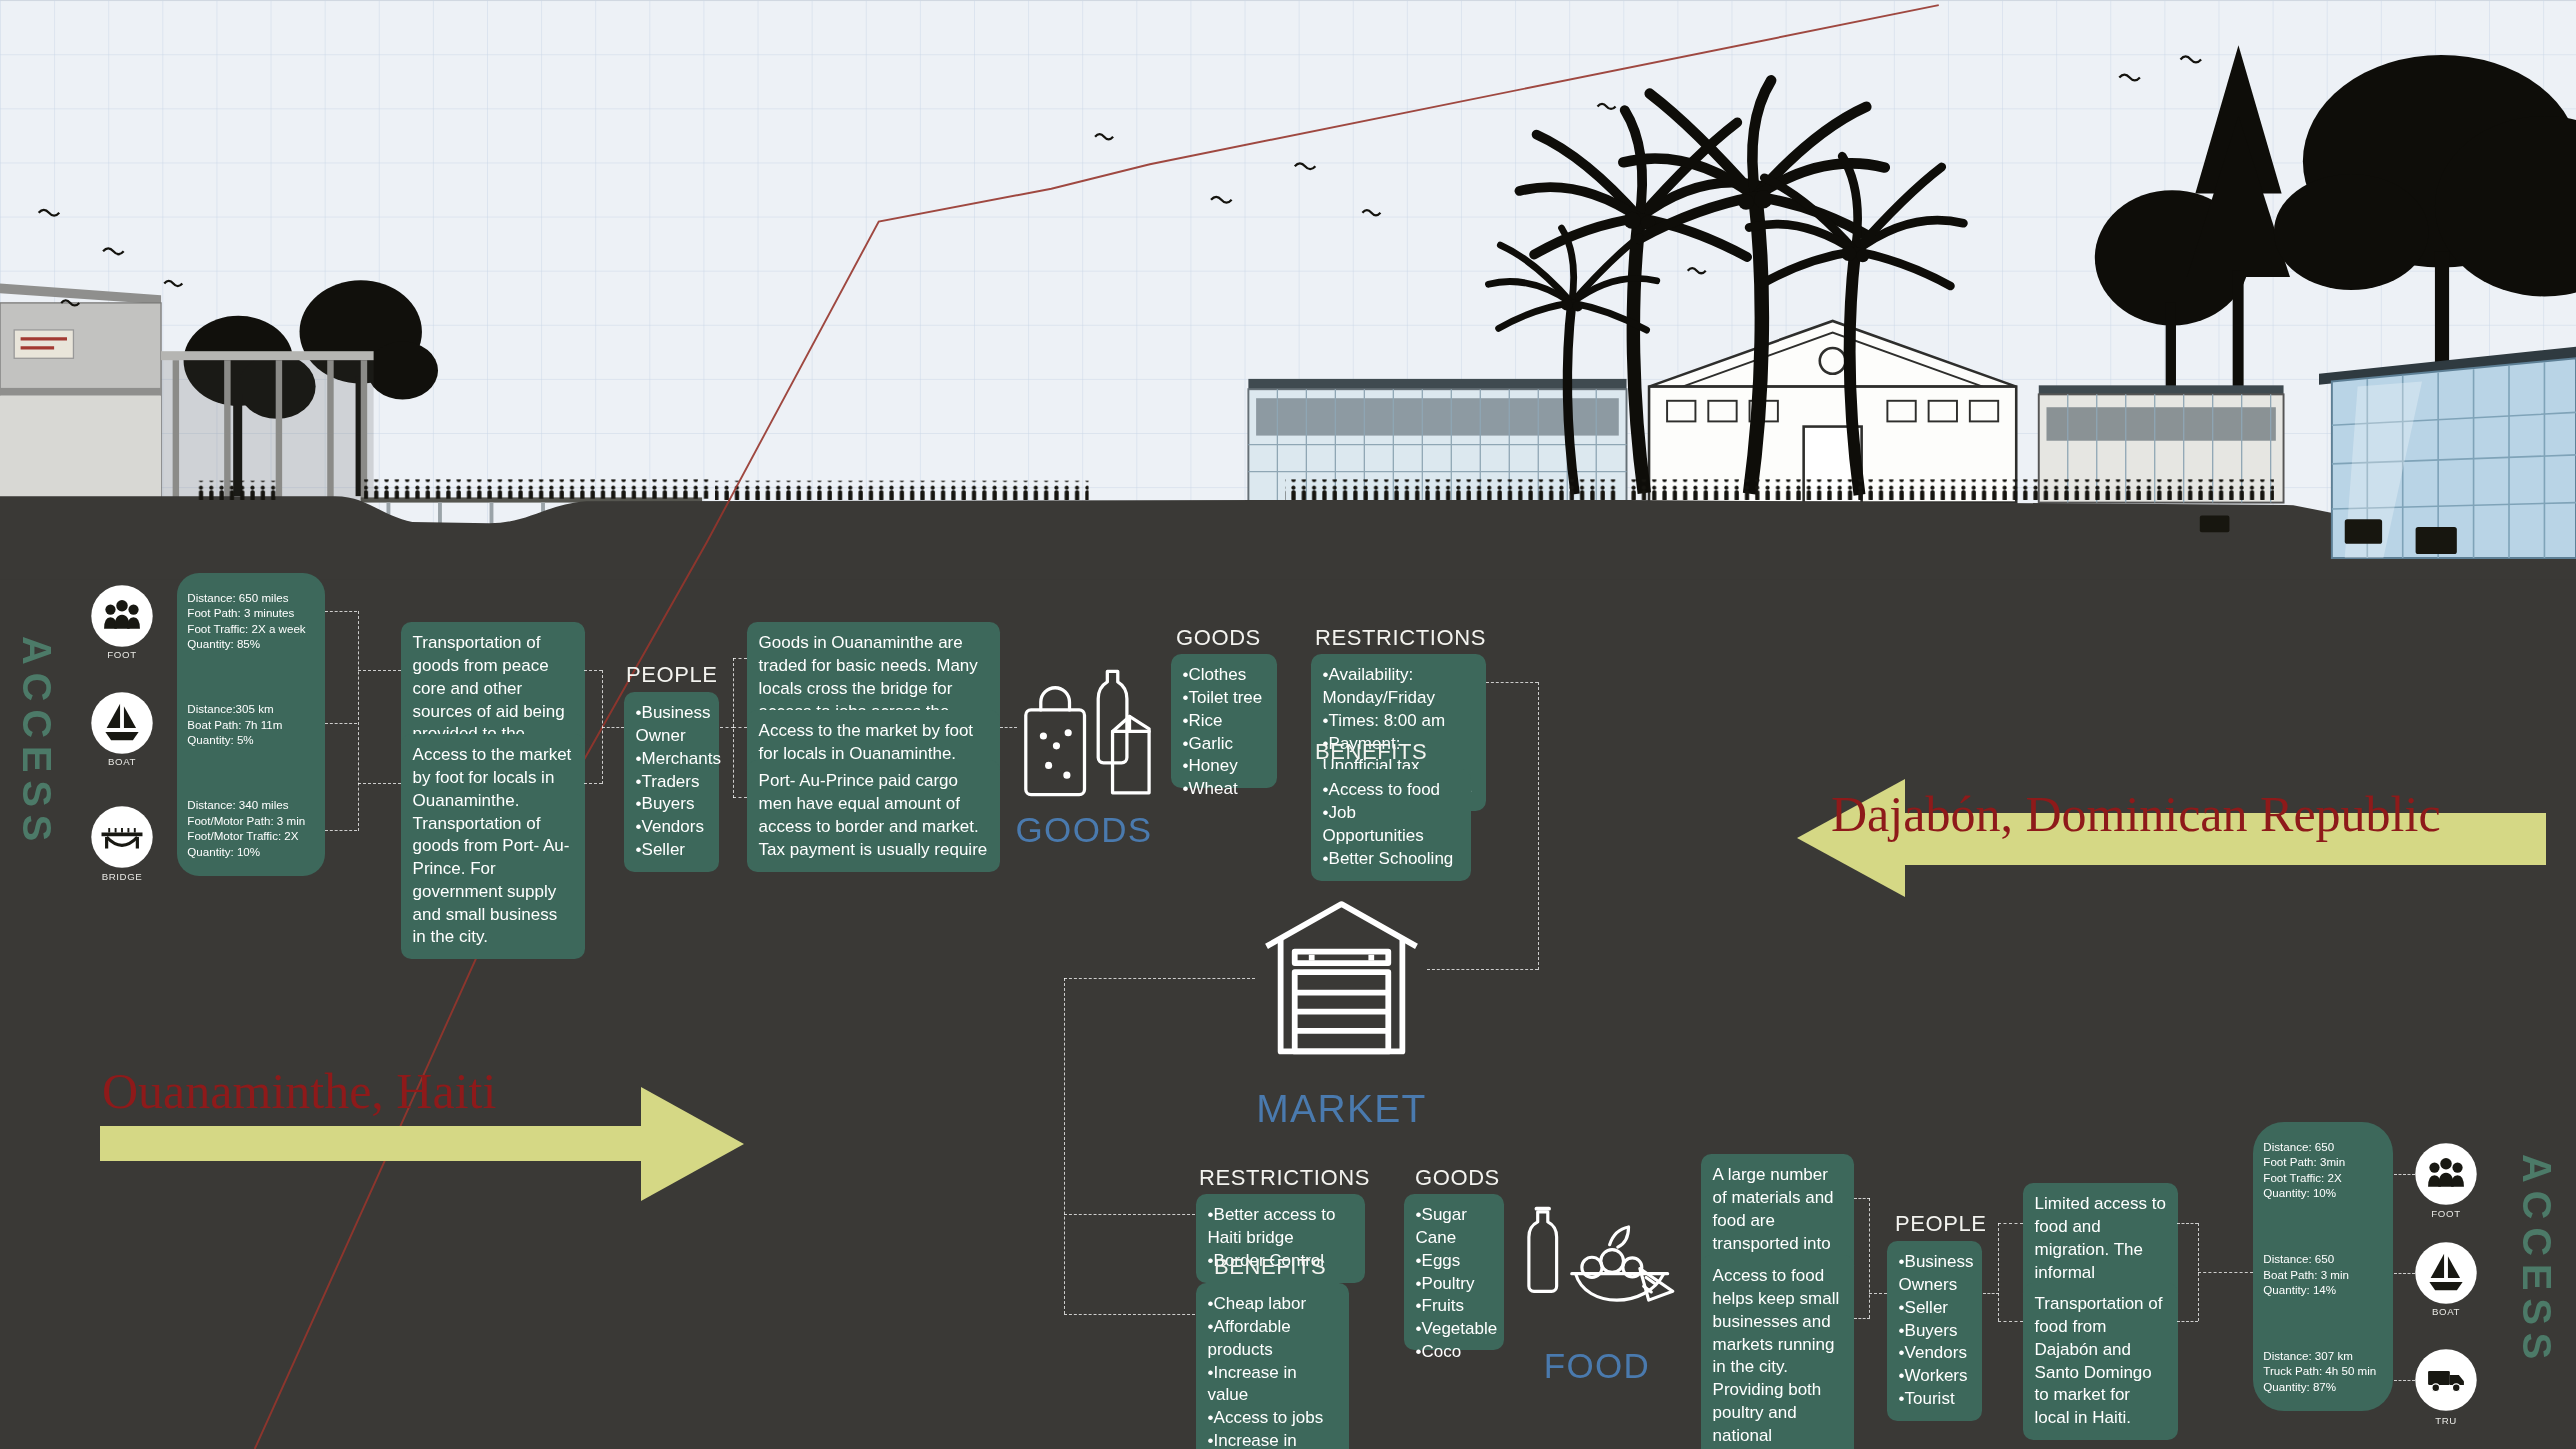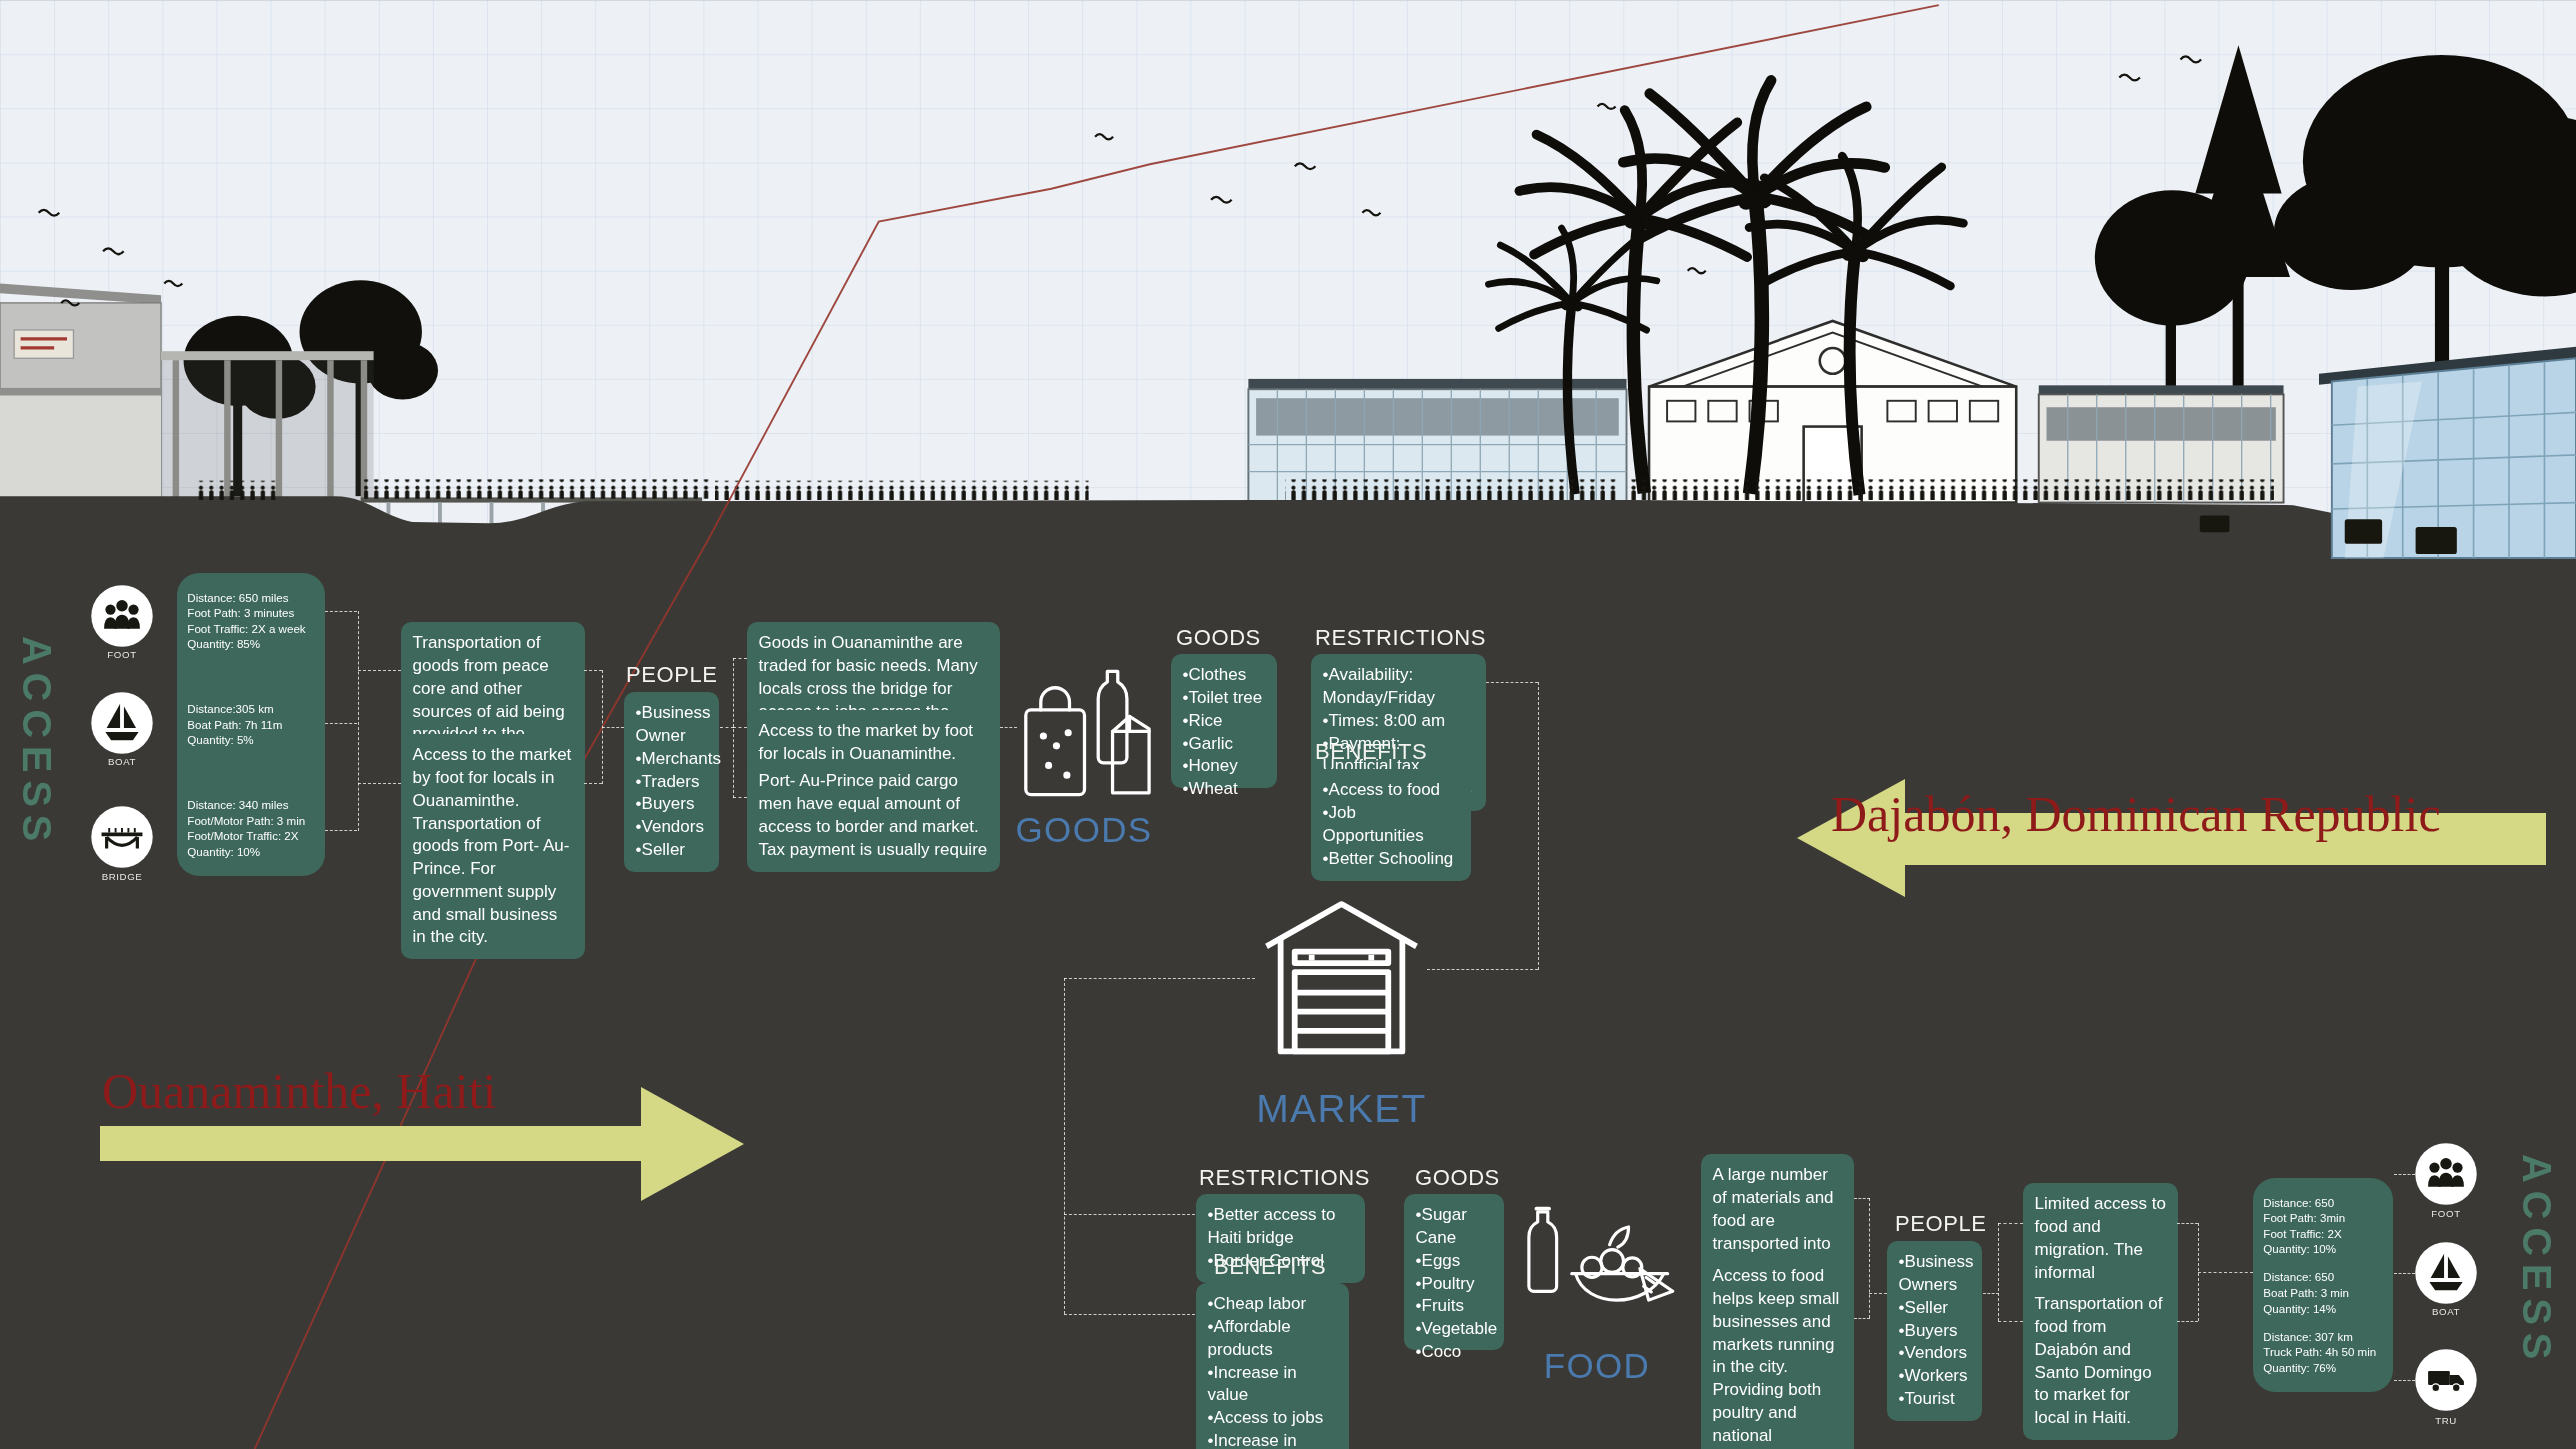--- a/index.html
+++ b/index.html
@@ -430,31 +430,31 @@
 <div class="tealbox" style="left:1887px; top:1241px; width:95px;">•Business Owners
 •Seller
 •Buyers
 •Vendors
 •Workers
 •Tourist</div>
 
 <div class="tealbox" style="left:2023px; top:1183px; width:155px;">Limited access to food and migration. The informal boundary between market and food.</div>
 <div class="tealbox" style="left:2023px; top:1283px; width:155px;">Transportation of food from Dajabón and Santo Domingo to market for local in Haiti.</div>
 
-<div class="tealbox stats" style="left:2253px; top:1178px; width:140px; height:214px;">
+<div class="tealbox stats" style="left:2253px; top:1122px; width:140px; height:289px;border-radius:31px;">
   <div>Distance: 650
 Foot Path: 3min
 Foot Traffic: 2X
 Quantity: 10%</div>
   <div>Distance: 650
 Boat Path: 3 min
 Quantity: 14%</div>
   <div>Distance: 307 km
 Truck Path: 4h 50 min
-Quantity: 76%</div>
+Quantity: 87%</div>
 </div>
 
 <div class="circle iconsvg" style="left:2414px; top:1142px;">
   <svg viewBox="0 0 100 100" width="64" height="64">
     <circle cx="50" cy="50" r="48" fill="#fff"></circle>
     <g fill="#181812">
       <circle cx="32" cy="40" r="8"></circle>
         <circle cx="50" cy="34" r="9"></circle>
         <circle cx="68" cy="40" r="8"></circle>
       <path d="M22,70 q0,-18 10,-18 q10,0 10,18 z"></path>

